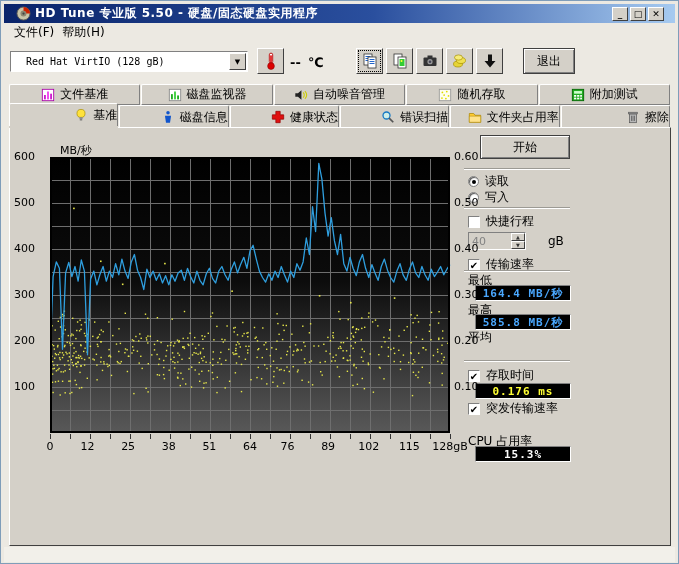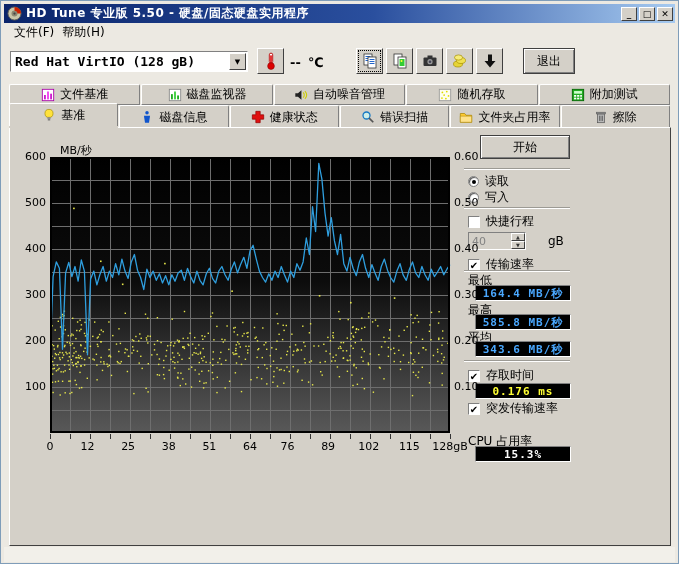--- a/index.html
+++ b/index.html
@@ -6,41 +6,41 @@
   html,body { background:#fff; }
   body { font-family:"DejaVu Sans","Liberation Sans",sans-serif; font-size:12px; color:#000; }
   #window {
     position:relative; width:679px; height:564px;
     background:#ece9e2; border:1px solid #7f9db9; overflow:hidden;
   }
   
   .titlebar {
     position:absolute; left:3px; top:3px; right:3px; height:19px;
     background:linear-gradient(90deg,#0a246a 0%,#2a4f9e 55%,#a6caf0 100%);
-    display:flex; align-items:center; padding:0 2px; color:#fff;
+    display:flex; align-items:center; padding:0 11px; color:#fff;
   }
   .titlebar .app-icon { width:15px; height:15px; margin:0 4px 0 1px; flex:0 0 auto; }
   .titlebar .title-text { font-weight:bold; font-size:12px; white-space:nowrap; letter-spacing:0.5px; }
   .win-btns { margin-left:auto; display:flex; gap:2px; }
   .win-btn {
     width:16px; height:14px; background:#d4d0c8; font-size:9px; line-height:12px; text-align:center;
     border-top:1px solid #fff; border-left:1px solid #fff; border-right:1px solid #404040; border-bottom:1px solid #404040;
     color:#000; font-weight:bold; cursor:default;
   }
   
   .menubar { position:absolute; left:3px; top:22px; right:3px; height:19px; background:#ece9e2; display:flex; align-items:center; padding-left:6px; }
   .menu-item { padding:1px 4px; }
   
   .toolbar { position:absolute; left:3px; top:41px; right:3px; height:38px; background:#ece9e2; }
   .combo {
     position:absolute; left:6px; top:9px; width:238px; height:21px; background:#fff;
     border-top:1px solid #808080; border-left:1px solid #808080; border-right:1px solid #fff; border-bottom:1px solid #fff;
     display:flex; align-items:center;
   }
-  .combo .combo-text { flex:1; padding-left:4px; font-family:"DejaVu Sans Mono","Liberation Mono",monospace; font-size:13px; white-space:nowrap; overflow:hidden;font-weight:bold; }
+  .combo .combo-text { flex:1; padding-left:15px; font-family:"DejaVu Sans Mono","Liberation Mono",monospace; font-size:10px; white-space:nowrap; overflow:hidden; }
   .combo .combo-arrow {
     width:17px; height:17px; margin-right:1px; background:#d4d0c8; text-align:center; font-size:7px; line-height:16px;
     border-top:1px solid #fff; border-left:1px solid #fff; border-right:1px solid #404040; border-bottom:1px solid #404040;
   }
   .tool-btn {
     position:absolute; top:6px; width:27px; height:26px; background:#d4d0c8;
     border-top:1px solid #fff; border-left:1px solid #fff; border-right:1px solid #404040; border-bottom:1px solid #404040;
     display:flex; align-items:center; justify-content:center;
   }
   .tool-btn.focused { outline:1px dotted #000; outline-offset:-3px; }
@@ -55,35 +55,35 @@
   .tabrow1 { position:absolute; left:8px; top:83px; width:662px; height:21px; display:flex; }
   .tabrow2 { position:absolute; left:8px; top:104px; width:662px; height:23px; display:flex; }
   .tab {
     flex:1; display:flex; align-items:center; justify-content:center; gap:5px;
     background:#d4d0c8; margin-right:1px; height:100%;
     border-top:1px solid #fff; border-left:1px solid #fff; border-right:1px solid #808080;
     border-top-left-radius:2px; border-top-right-radius:2px;
     font-size:12px; white-space:nowrap;
   }
   .tabrow1 .tab { border-bottom:1px solid #808080; }
-  .tabrow2 .tab { border-bottom:none; }
+  .tabrow2 .tab { border-bottom:none;justify-content:flex-end; }
   .tabrow2 .tab.active { position:relative; z-index:3; margin-top:-2px; background:#d4d0c8; box-shadow:0 2px 0 #d4d0c8; }
   .tab .ticon { width:14px; height:14px; flex:0 0 auto; }
   
   .panel {
     position:absolute; left:8px; top:126px; width:662px; height:419px; background:#d4d0c8;
     border-top:1px solid #fff; border-left:1px solid #fff; border-right:1px solid #404040; border-bottom:1px solid #404040;
     z-index:2;
   }
   
   .plot-svg { position:absolute; left:40px; top:29px; width:401px; height:284px; display:block; }
   .axis-unit-left { position:absolute; left:50px; top:15px; font-size:11px; color:#000; }
   .axis-unit-right { position:absolute; left:426px; top:15px; font-size:10px; color:#000;margin-left:48px; }
   .tick-label { position:absolute; font-size:11px; color:#000; }
-  .tick-left { width:32px; text-align:right; left:4px; }
+  .tick-left { width:32px; left:4px; }
   .tick-right { left:444px; text-align:left; width:34px; }
   .tick-x { top:312px; width:44px; text-align:center; }
   
   .start-btn {
     position:absolute; left:470px; top:7px; width:90px; height:24px; background:#d4d0c8; text-align:center; line-height:22px;
     border:1px solid #404040; box-shadow:inset 1px 1px 0 #fff, inset -1px -1px 0 #808080;
   }
   .hr { position:absolute; left:454px; width:106px; height:2px; border-top:1px solid #9c9a94; border-bottom:1px solid #fff; }
   .ctl-row { position:absolute; left:458px; display:flex; align-items:center; gap:6px; white-space:nowrap; }
   .radio { width:11px; height:11px; border-radius:50%; background:#fff; border:1px solid #808080; box-shadow:inset 1px 1px 1px #555; position:relative; }
@@ -945,21 +945,20 @@
       <span class="chk">✔</span>
       <span>传输速率</span>
     </div>
     <div class="hr" style="top:142px;"></div>
 
     <span class="field-label" style="top:144px;">最低</span>
     <div class="val-box" style="top: 157px; color: rgb(74, 168, 255);">164.4 MB/秒</div>
     <span class="field-label" style="top:174px;">最高</span>
     <div class="val-box" style="top: 186px; color: rgb(74, 168, 255);">585.8 MB/秒</div>
     <span class="field-label" style="top:201px;">平均</span>
-    <div class="val-box" style="top: 213px; color: rgb(74, 168, 255);">343.6 MB/秒</div>
     <div class="hr" style="top:232px;"></div>
 
     <div class="ctl-row" style="top:239px;">
       <span class="chk">✔</span>
       <span>存取时间</span>
     </div>
     <div class="val-box" style="top: 255px; color: rgb(255, 255, 51);">0.176 ms</div>
 
     <div class="ctl-row" style="top:272px;">
       <span class="chk">✔</span>

